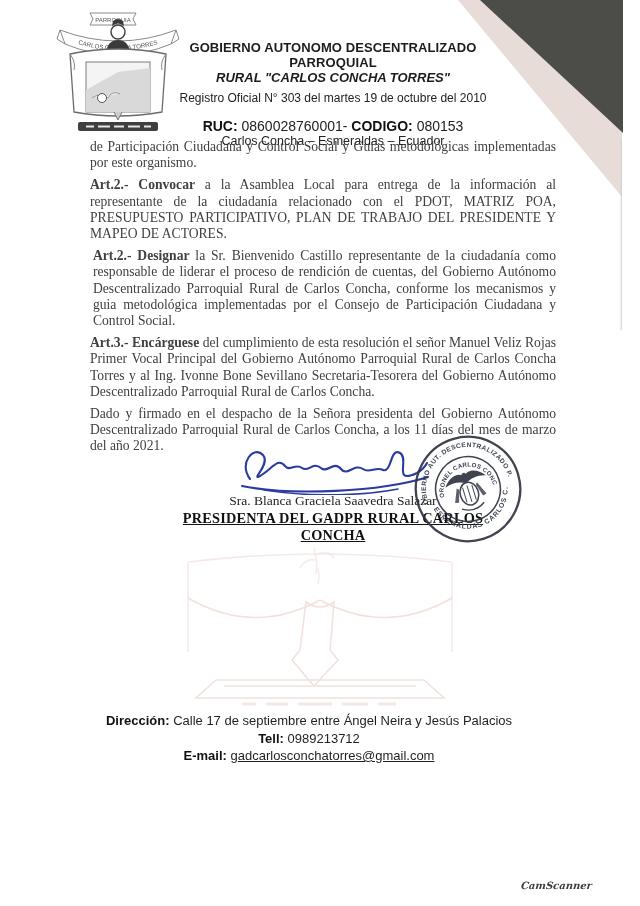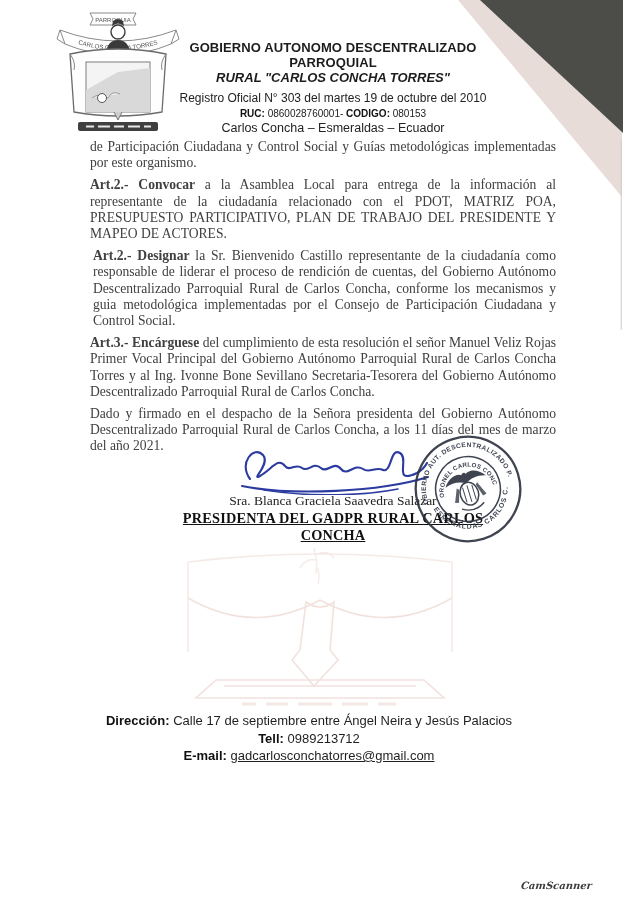--- a/index.html
+++ b/index.html
@@ -12,21 +12,21 @@
   .corner-svg{position:absolute; top:0; right:0; width:200px; height:340px;}
   
   .crest-logo{position:absolute; left:56px; top:10px; width:124px; height:128px;}
   .head-text{
     position:absolute; left:168px; top:40px; width:330px; text-align:center;
     font-family:"Liberation Sans", sans-serif;
   }
   .head-text .l1{font-size:13px; font-weight:bold; line-height:15px; letter-spacing:.1px;}
   .head-text .l2{font-size:13px; font-weight:bold; font-style:italic; line-height:15px;}
   .head-text .l3{font-size:12px; line-height:15px; margin-top:6px; color:#222;}
-  .head-text .l4{font-size:10px; line-height:15px; color:#222;}
+  .head-text .l4{font-size:14px; line-height:15px; color:#222;margin-top:13px;}
   .head-text .l5{font-size:12.5px; line-height:15px; color:#222;}
   .head-text b{font-weight:bold; color:#111;}
   
   .doc-body{
     position:absolute; left:90px; top:139px; width:466px;
     font-family:"Liberation Serif", serif; font-size:13.6px; line-height:16.2px;
     text-align:justify; color:#404040;
   }
   .doc-body p{margin:0 0 6px 0;}
   .doc-body p.indent-sm{padding-left:3px;}

